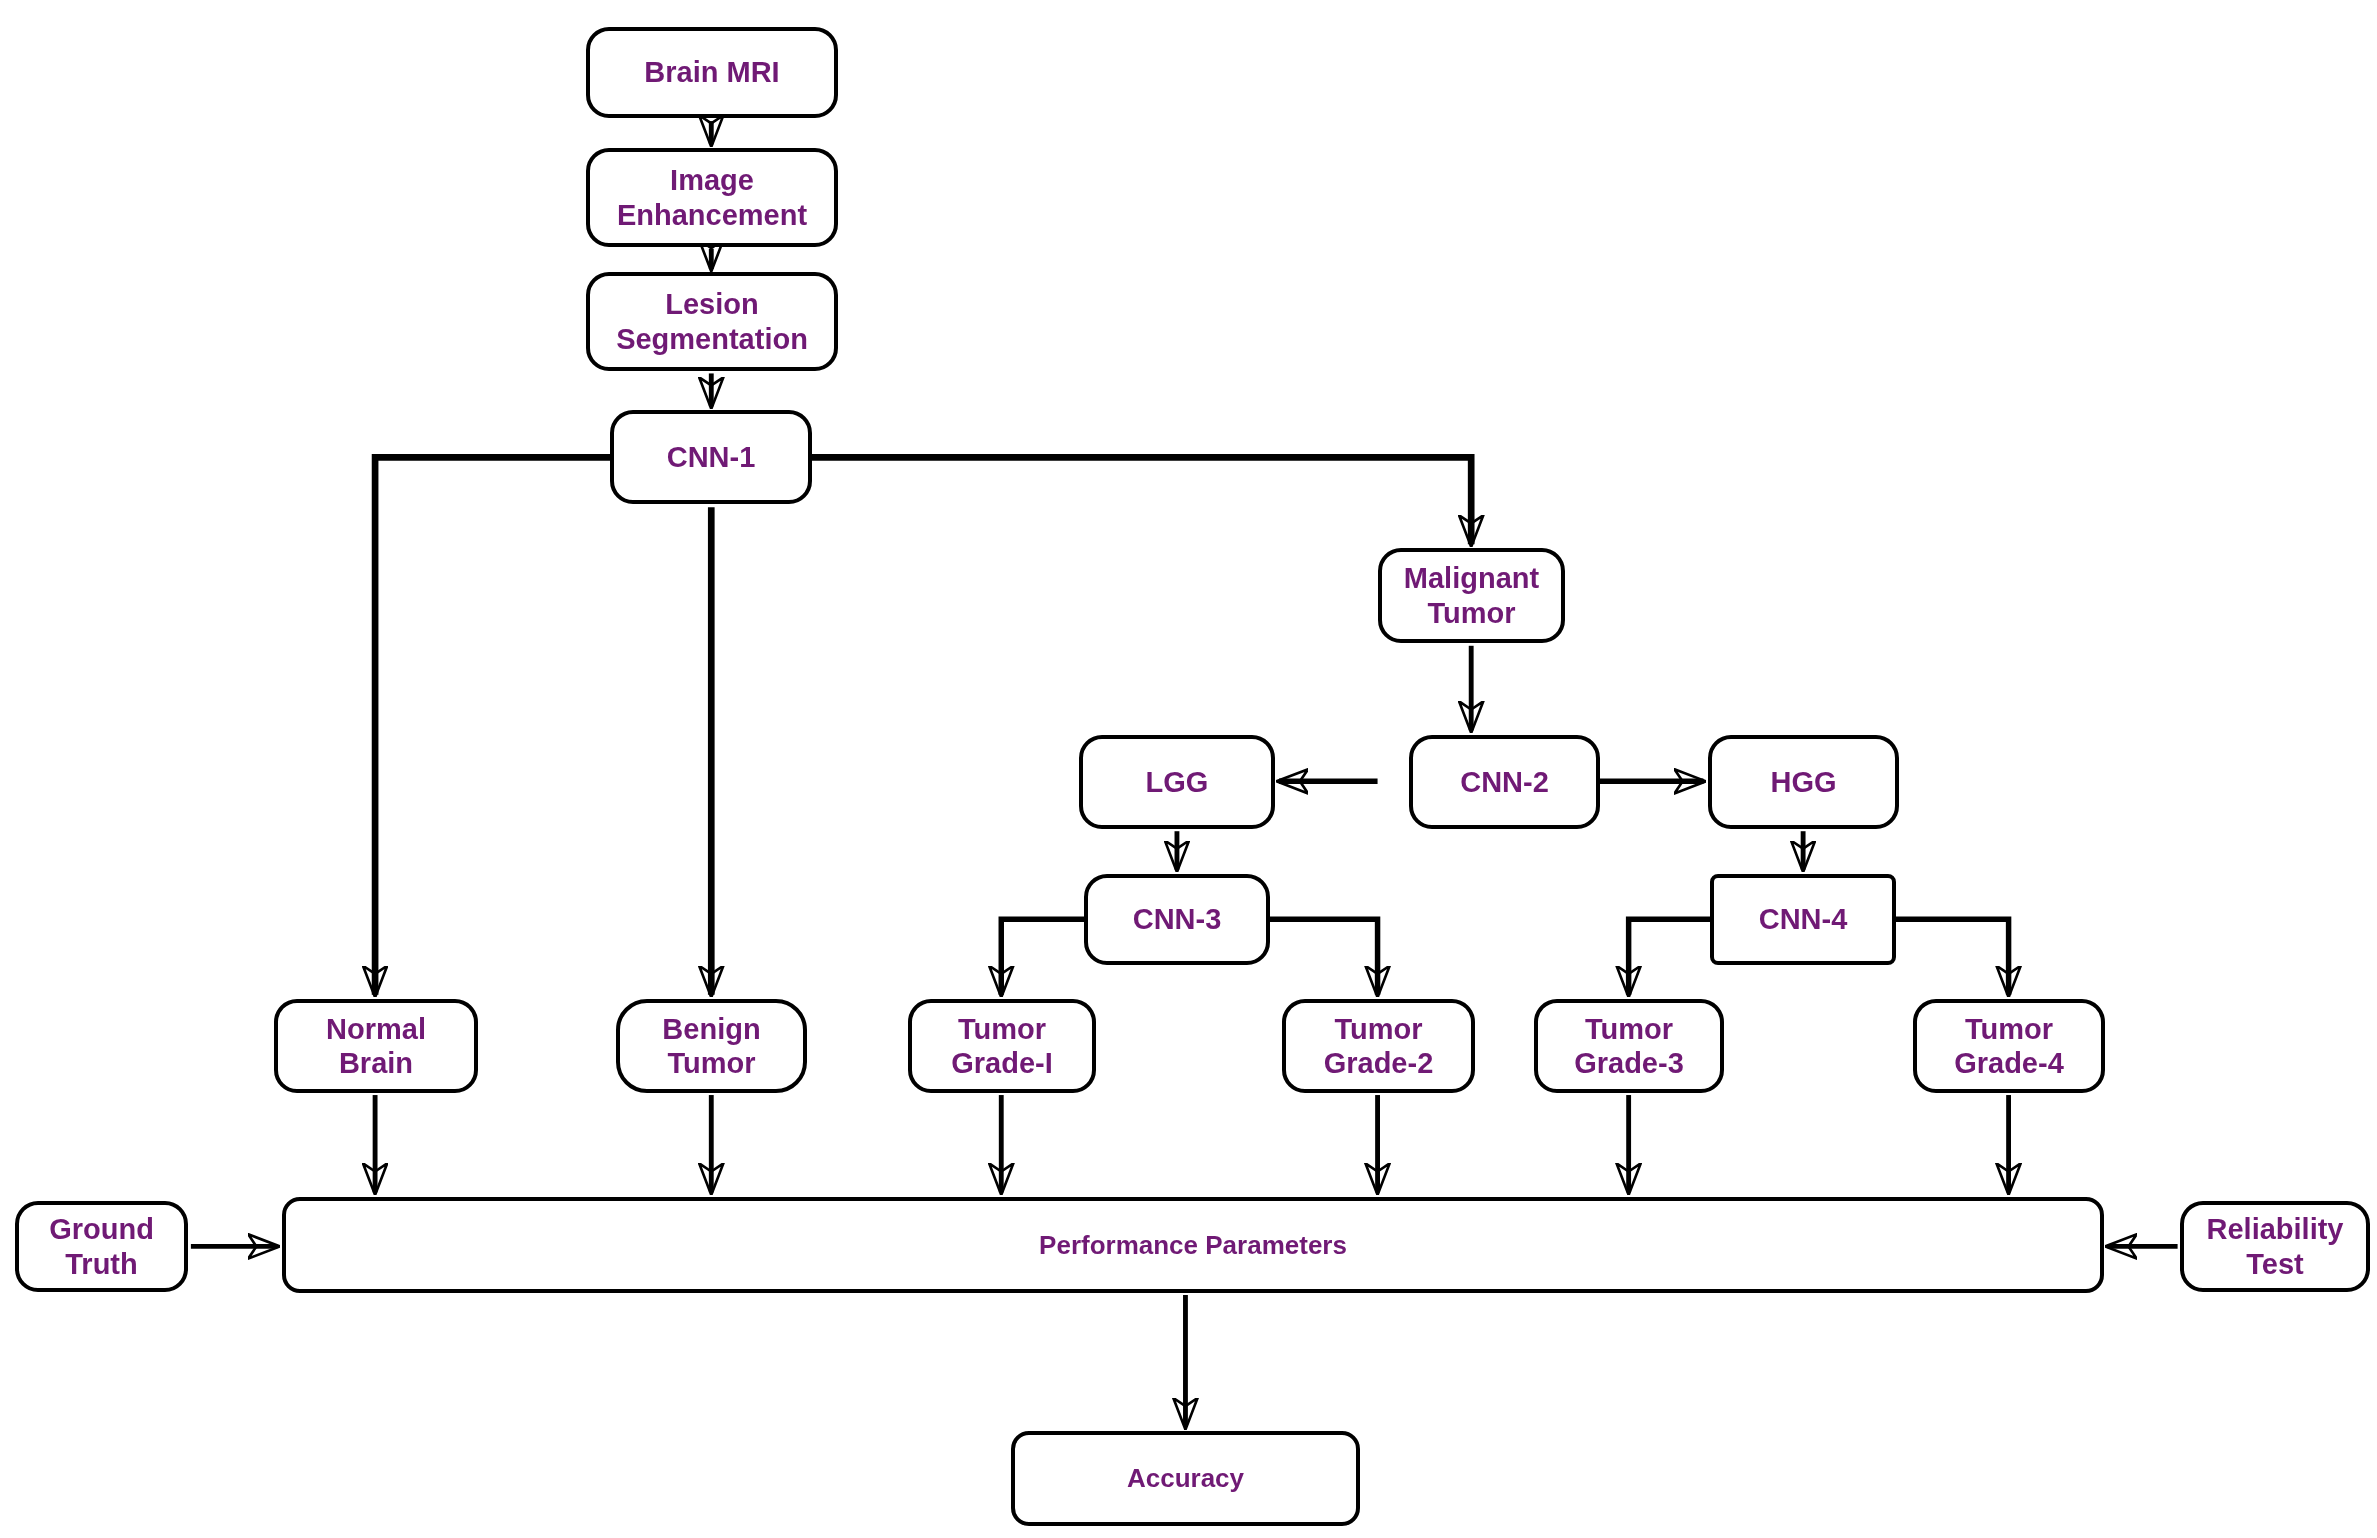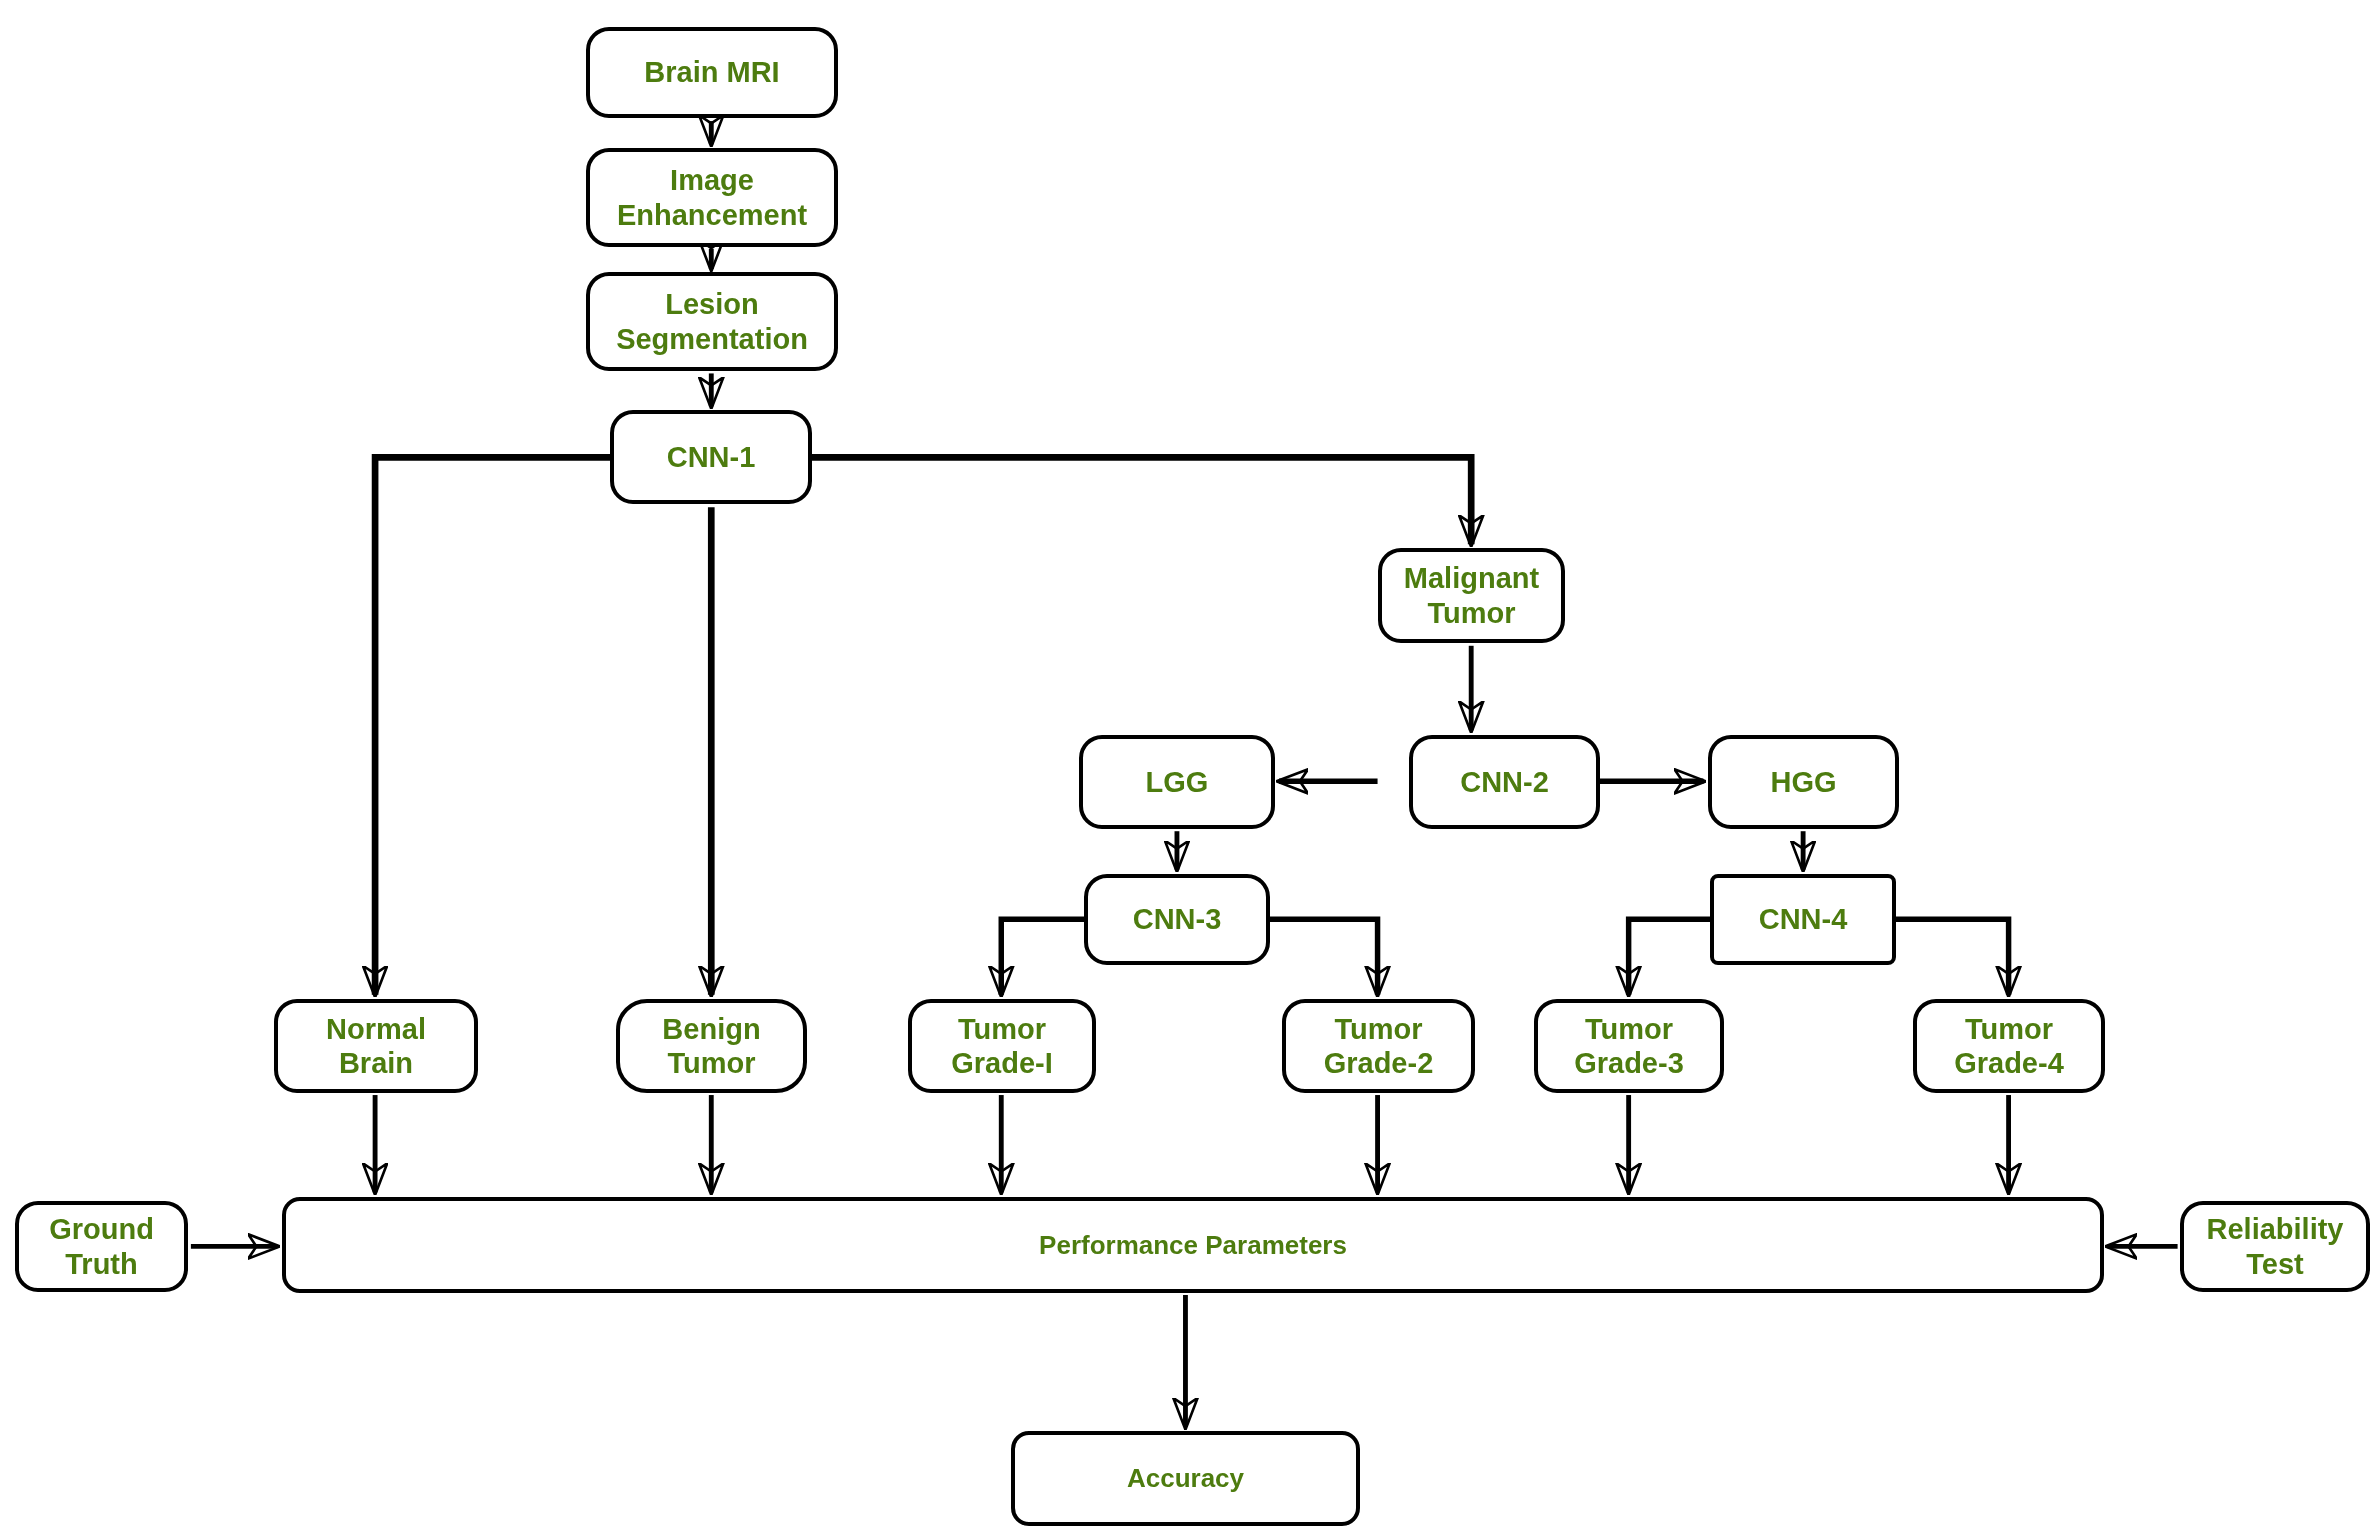--- a/index.html
+++ b/index.html
@@ -28,21 +28,21 @@
     position: absolute;
     box-sizing: border-box;
     background: #ffffff;
     border: 4.9px solid #000000;
     border-radius: 23px;
     display: flex;
     align-items: center;
     justify-content: center;
     text-align: center;
     font-weight: bold;
-    color: #4d7c0f;
+    color: #701a75;
     font-size: 29px;
     line-height: 1.18;
     padding: 0 9.7px;
   }
   .node.wide {
     font-size: 26px;
     border-radius: 18px;
     justify-content: center;
   }
   .node.accuracy {

